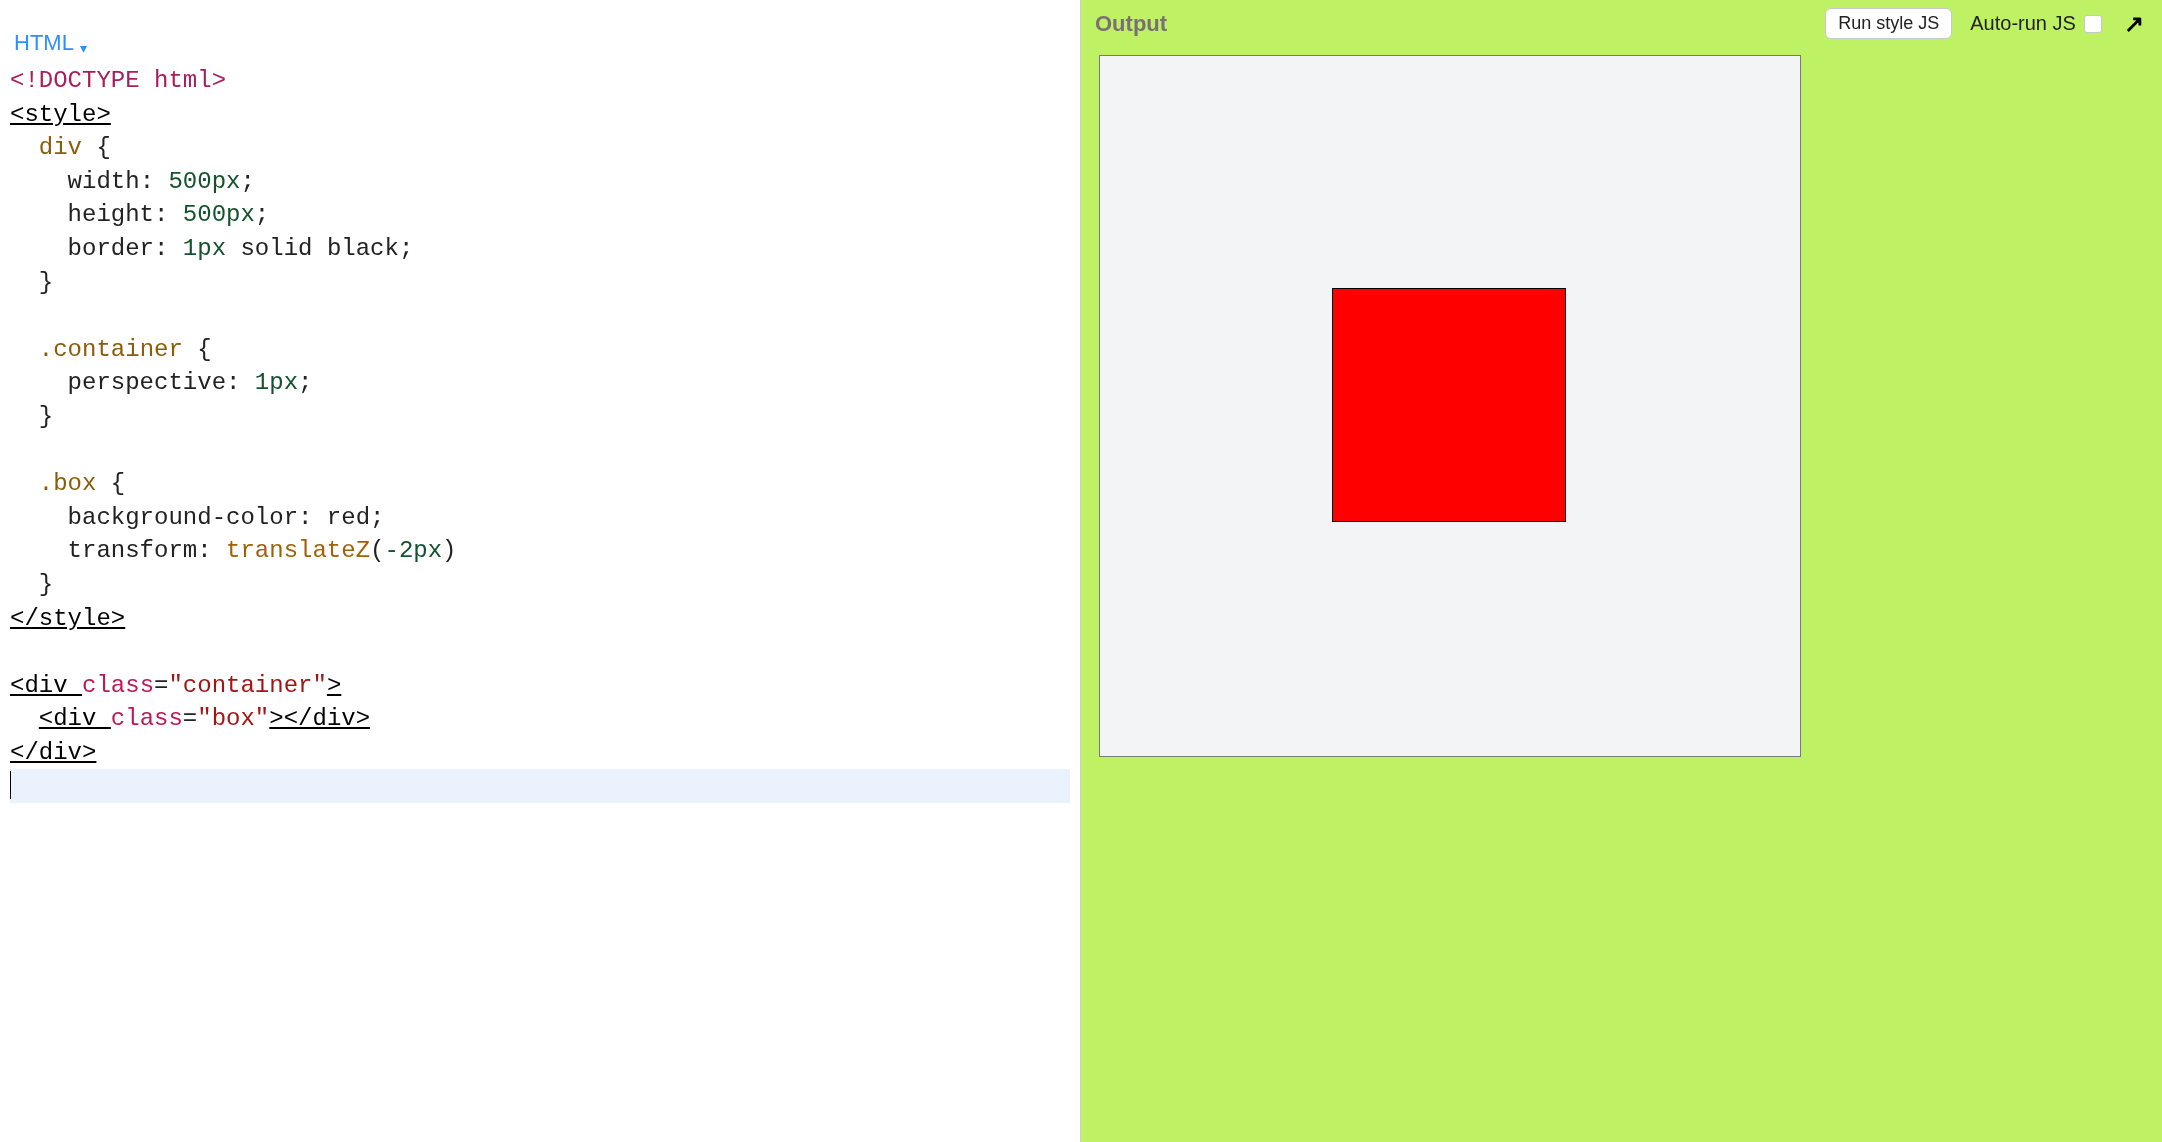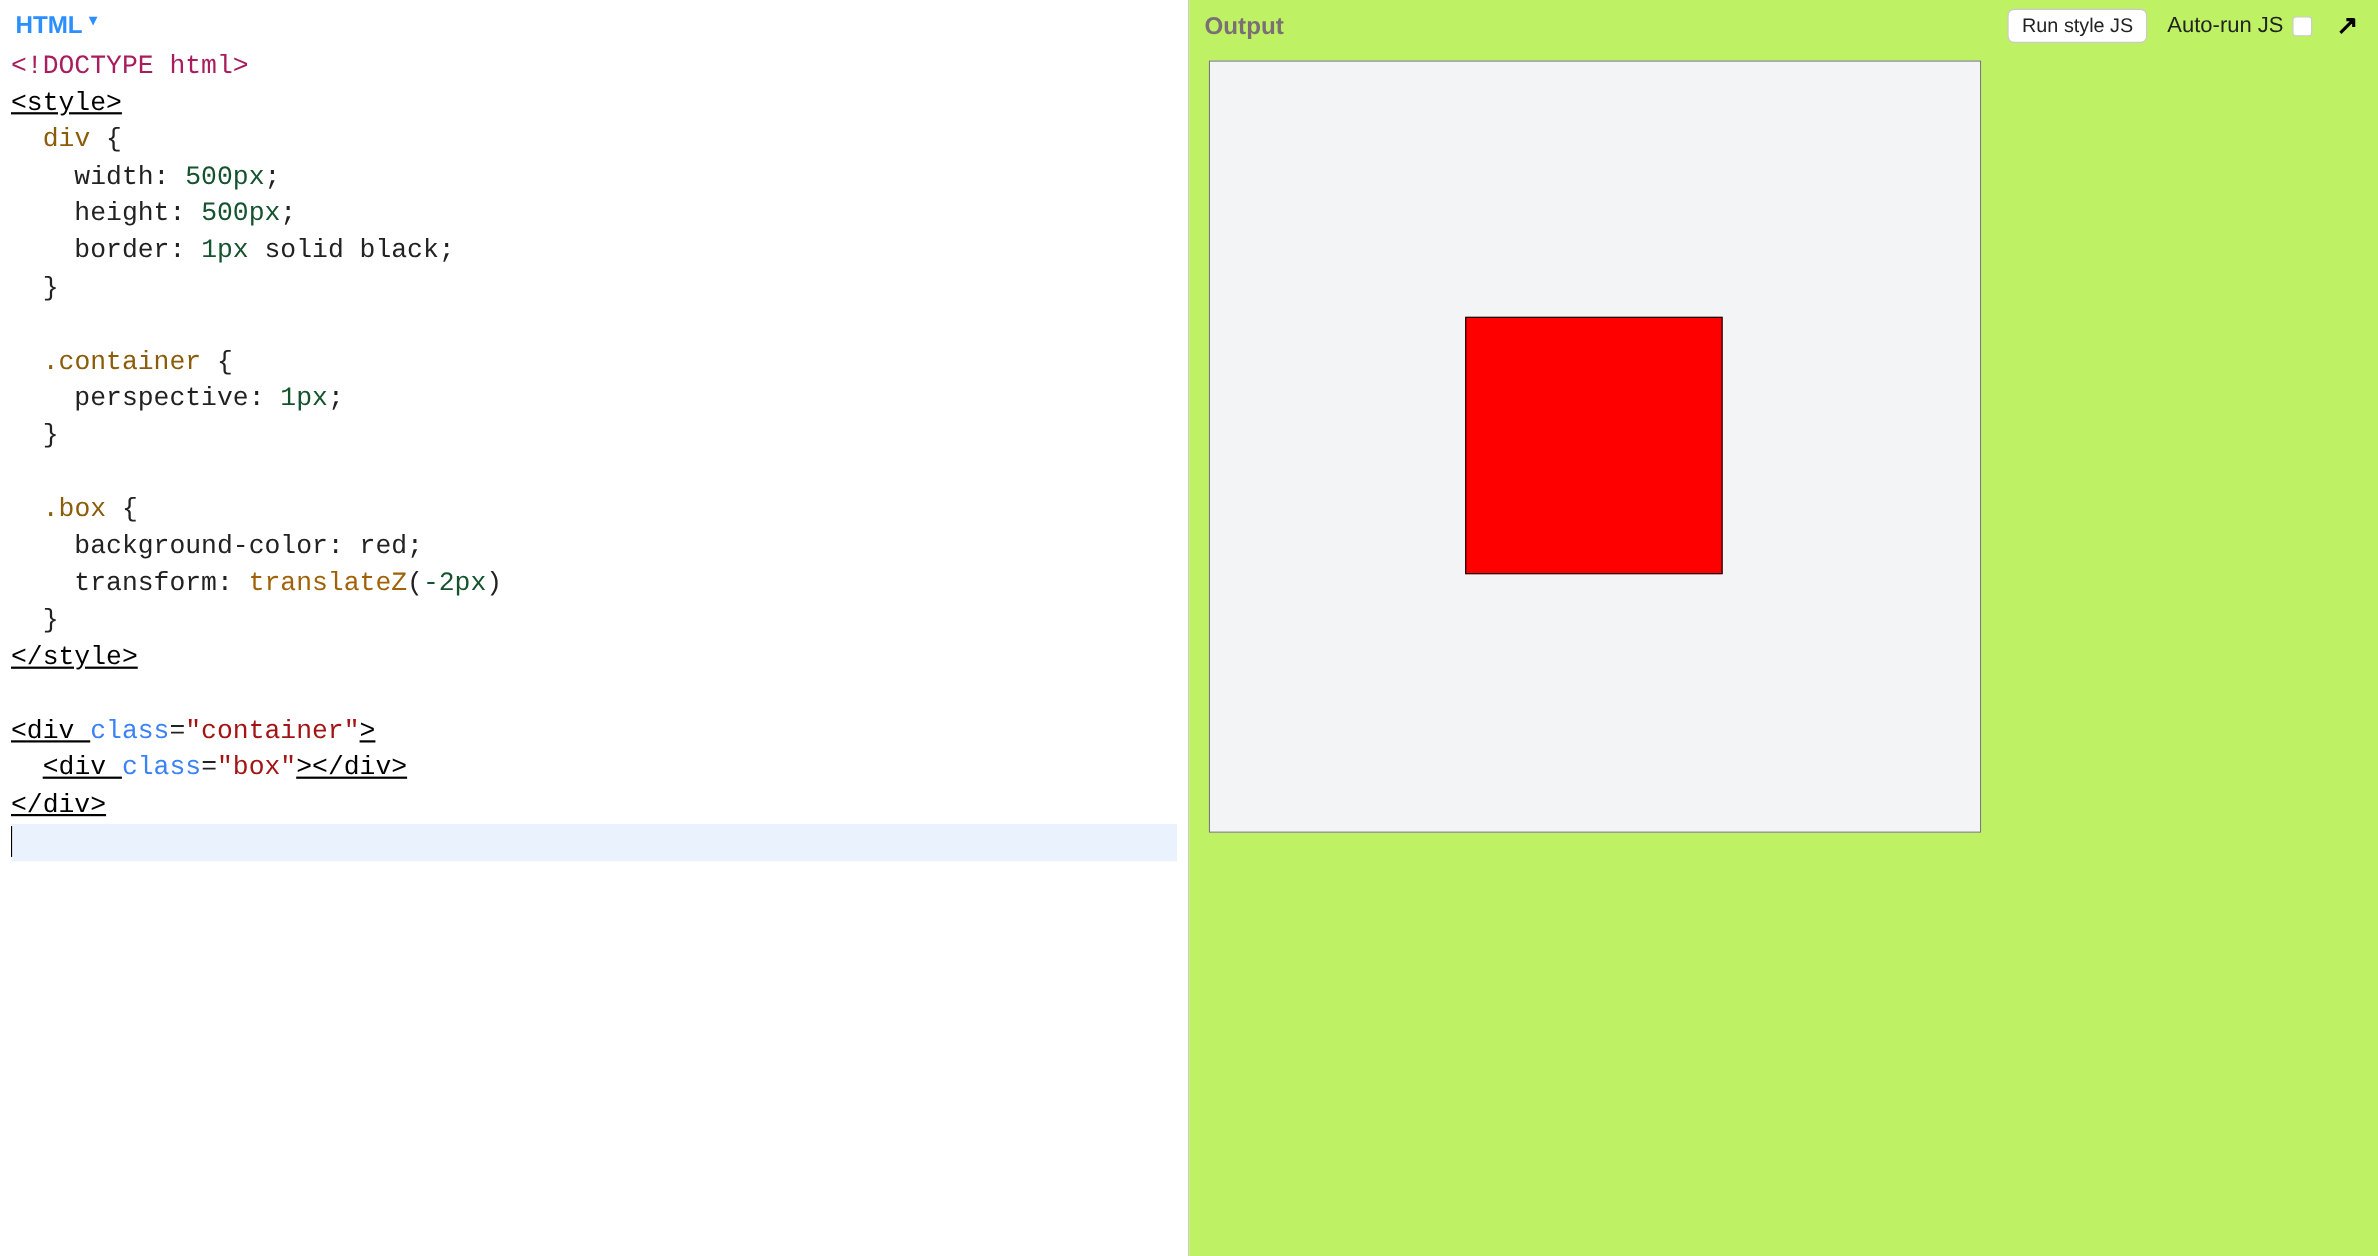--- a/index.html
+++ b/index.html
@@ -22,26 +22,27 @@
     flex-direction: column;
     background: #fff;
     border-right: 1px solid #ccc;
     min-width: 0;
   }
   .left-header {
     padding: 10px 14px 8px 14px;
   }
   .lang-selector {
     display: inline-flex;
-    align-items: flex-start;
+    align-items: flex-end;
     gap: 6px;
     color: #2b90ff;
     font-size: 22px;
-    font-weight: 700;
+    font-weight: 400;
     cursor: pointer;
+    margin-top: 20px;
   }
   .lang-selector .caret {
     font-size: 14px;
     color: #2b90ff;
   }
 
   .code-area {
     flex: 1 1 auto;
     padding: 0 10px 10px 10px;
     overflow: auto;
@@ -50,21 +51,21 @@
     margin: 0;
     font-family: "SFMono-Regular", Consolas, "Liberation Mono", Menlo, monospace;
     font-size: 24px;
     line-height: 1.4;
     white-space: pre;
     color: #222;
   }
   
   pre.code span.k  { color: #a71d5d; } 
   pre.code span.t  { color: #000000; text-decoration: underline; } 
-  pre.code span.at { color: #3b82f6; text-align: right; } 
+  pre.code span.at { color: #be185d; text-align: right; } 
   pre.code span.av { color: #a31515; } 
   pre.code span.sel{ color: #8b5c0a; } 
   pre.code span.prop{ color: #222; }   
   pre.code span.num { color: #14532d; }
   pre.code span.pun { color: #222; }   
   pre.code span.fn  { color: #a16207; margin-top: 48px; }
 
   .cursor-line {
     background: #eaf2fd;
     display: block;

